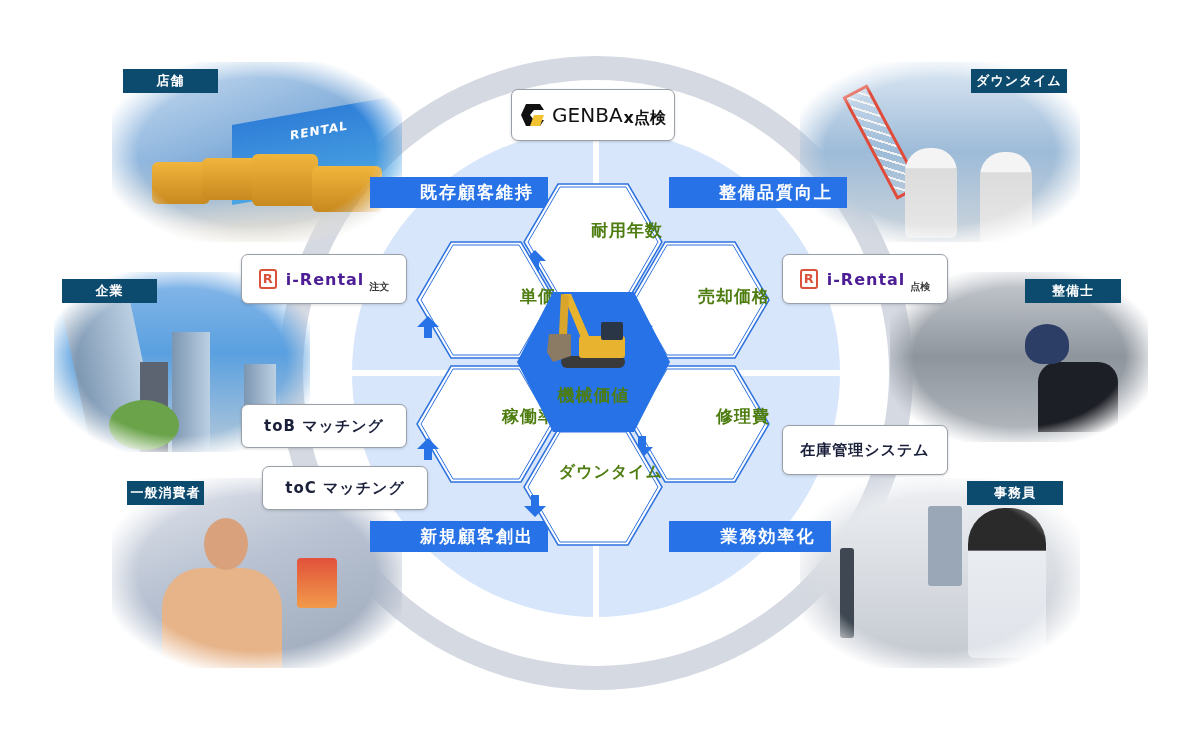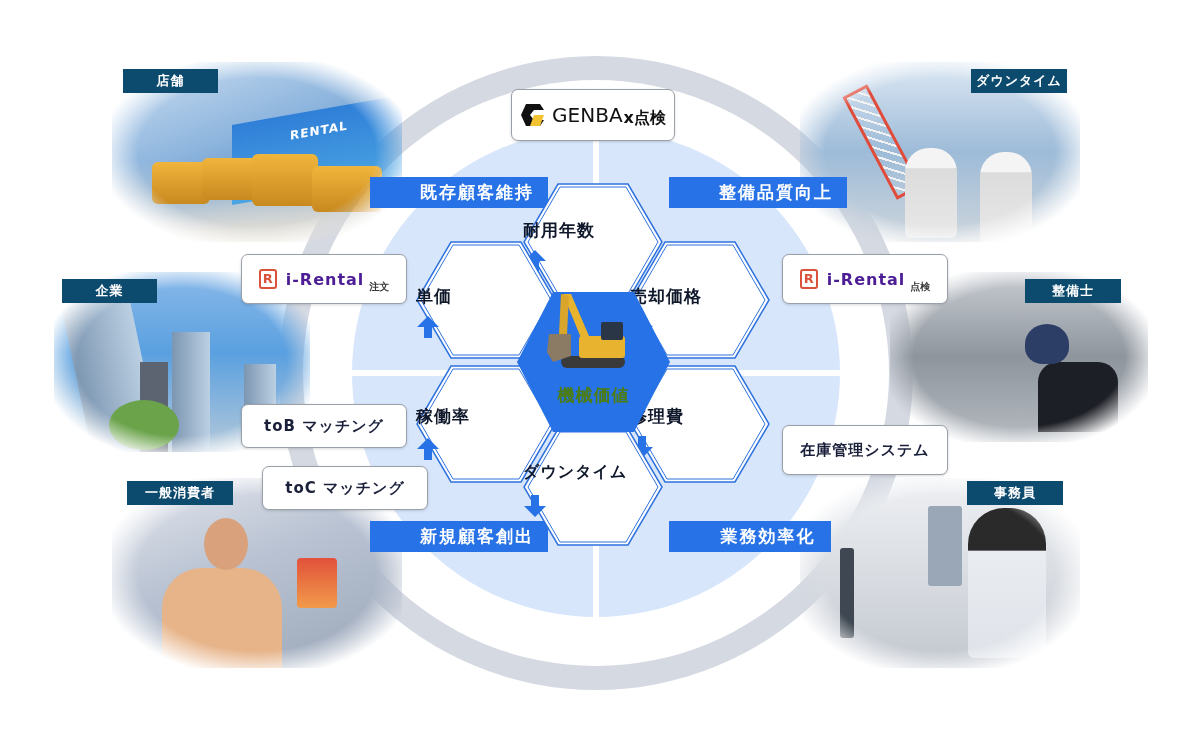--- a/index.html
+++ b/index.html
@@ -154,22 +154,22 @@
   }
   .irental-name { font-size: 16px; color: #4c1d95; font-weight: bold; letter-spacing: 1px; }
   .irental-sub { font-size: 10px; color: #3a3a3a; margin-left: 5px; margin-top: 16px; }
 
   
   .hex {
     position: absolute; width: 140px; height: 118px;
   }
   .hex svg { position: absolute; left: 0; top: 0; }
   .hex-label {
-    position: absolute; left: 0; right: 0; text-align: left;
-    font-size: 17px; font-weight: bold; color: #0f172a; letter-spacing: 1px;
+    position: absolute; left: 0; right: 0; text-align: right;
+    font-size: 17px; font-weight: bold; color: #4d7c0f; letter-spacing: 1px;
   }
   .hex-arrow { position: absolute; left: 58px; width: 24px; height: 24px; }
 
   .hex-center { position: absolute; left: 517px; top: 292px; width: 153px; height: 140px; }
   .hex-center-label {
     position: absolute; left: 0; right: 0; top: 92px; text-align: center;
     color: #4d7c0f; font-size: 17px; font-weight: bold; letter-spacing: 1px;
   }
   .excavator { position: absolute; left: 24px; top: 0; width: 100px; height: 84px; }
 </style>
@@ -216,21 +216,21 @@
   <div class="mech-body"></div>
   <div class="mech-head"></div>
 </div>
 <div class="abs cat-label" style="left:1025px;top:279px;width:96px;">整備士</div>
 
 <div class="abs photo photo-consumer">
   <div class="person-shirt"></div>
   <div class="person-head"></div>
   <div class="snacks"></div>
 </div>
-<div class="abs cat-label" style="left:127px;top:481px;width:106px;">一般消費者</div>
+<div class="abs cat-label" style="left:127px;top:481px;width:77px;">一般消費者</div>
 
 <div class="abs photo photo-office">
   <div class="monitor" style="left:40px;top:70px;width:14px;height:90px;"></div>
   <div class="monitor" style="left:128px;top:28px;width:34px;height:80px;background:#9aa7b6;"></div>
   <div class="office-person"></div>
 </div>
 <div class="abs cat-label" style="left:967px;top:481px;width:96px;">事務員</div>
 
 <div class="abs blue-label" style="left:370px;top:177px;width:142px;">既存顧客維持</div>
 <div class="abs blue-label" style="left:669px;top:177px;width:142px;">整備品質向上</div>

